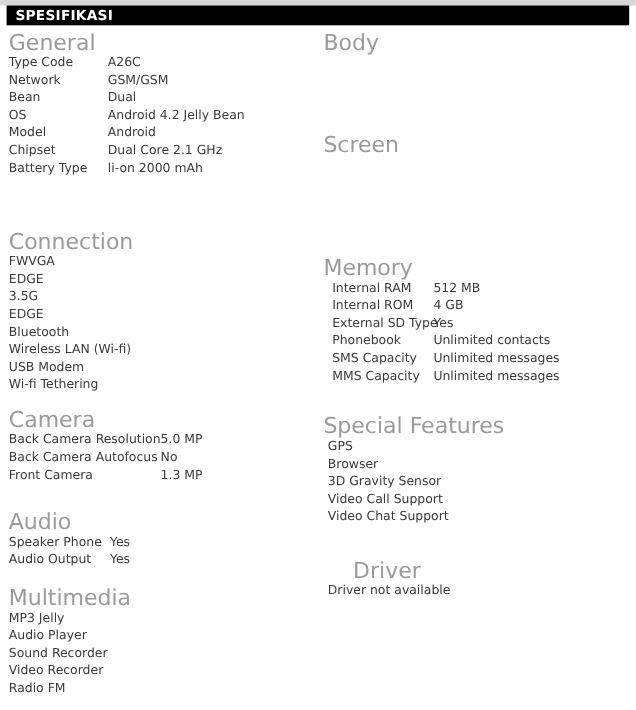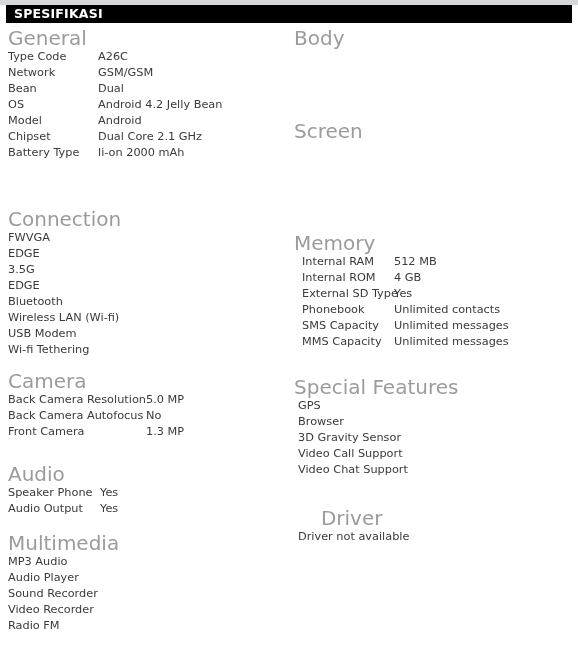--- a/index.html
+++ b/index.html
@@ -225,21 +225,21 @@
             </div>
             <div class="row">
               <span class="lbl">Audio Output</span>
               <span class="val">Yes</span>
             </div>
           </div>
         </div>
       <div class="section sec-multimedia">
           <div class="section-title">Multimedia</div>
           <div class="rows">
-            <div class="row single"><span class="lbl">MP3 Audio</span></div>
+            <div class="row single"><span class="lbl">MP3 Jelly</span></div>
             <div class="row single"><span class="lbl">Audio Player</span></div>
             <div class="row single"><span class="lbl">Sound Recorder</span></div>
             <div class="row single"><span class="lbl">Video Recorder</span></div>
             <div class="row single"><span class="lbl">Radio FM</span></div>
           </div>
         </div>
     </div>
 
     <div class="col col-right">
       <div class="section sec-body">

